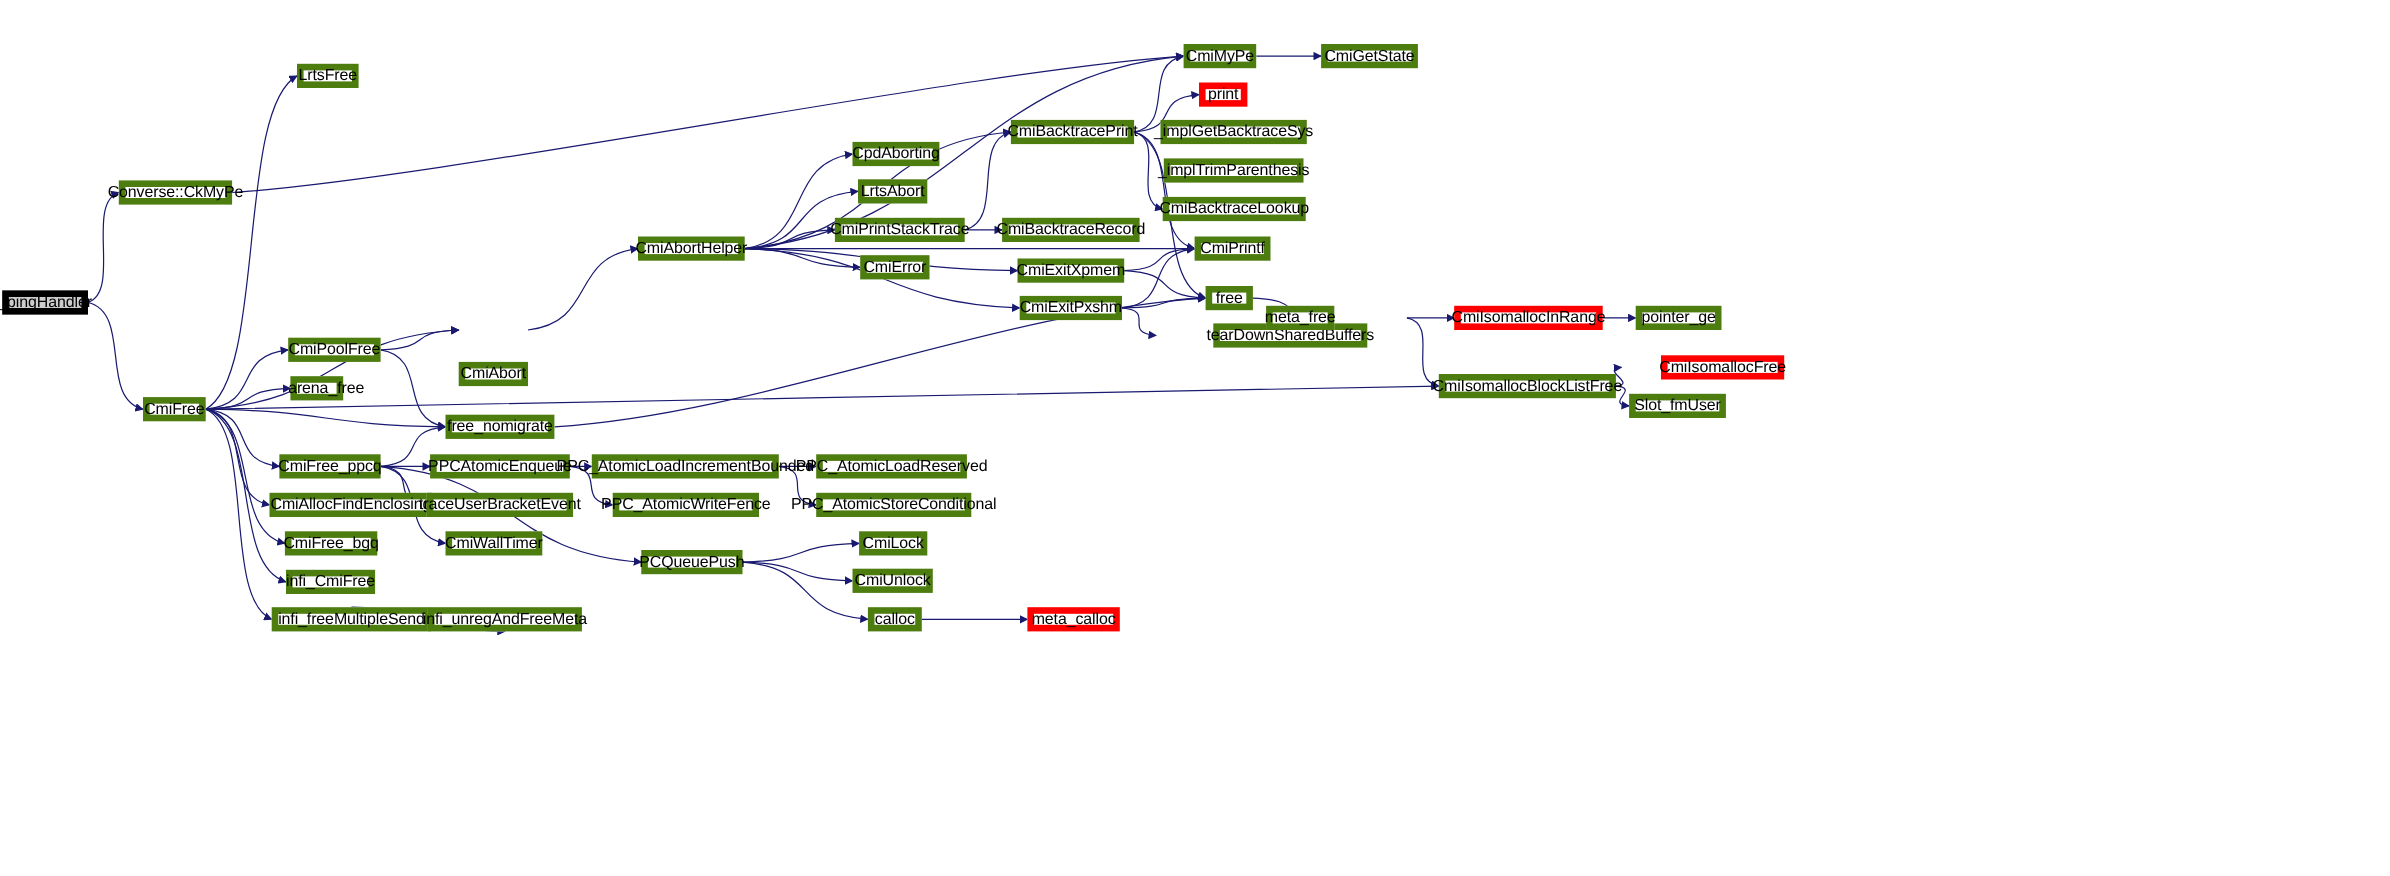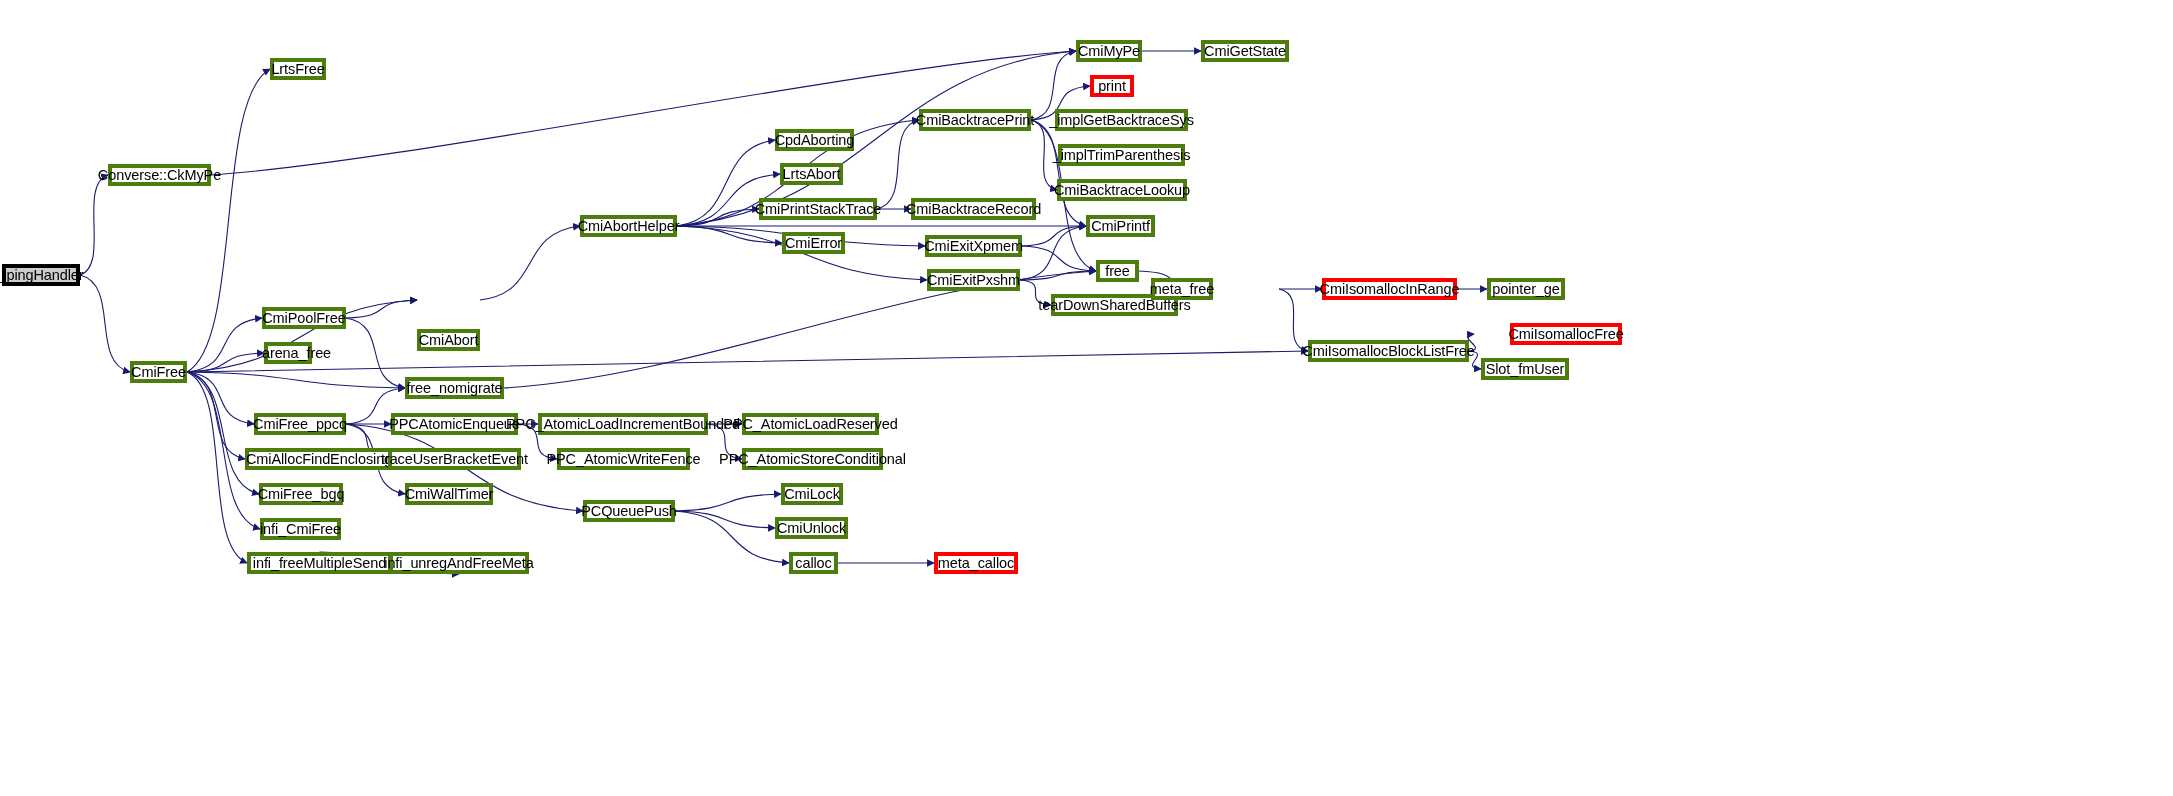--- a/index.html
+++ b/index.html
@@ -19,21 +19,21 @@
     position: absolute;
     left: 0;
     top: 0;
     width: 2173px;
     height: 796px;
     pointer-events: none;
   }
   .node {
     position: absolute;
     box-sizing: border-box;
-    border: 4px solid #4d7c0f;
+    border: 6px solid #4d7c0f;
     background: #ffffff;
     color: #000000;
     font-size: 14.5px;
     line-height: 1;
     display: flex;
     align-items: center;
     justify-content: center;
     white-space: nowrap;
     height: 22px;
     padding: 0 7px;
@@ -189,21 +189,21 @@
       </div>
       <div class="node" style="left: 911px; top: 198px; width: 125px;">
         <span>CmiBacktraceRecord</span>
       </div>
       <div class="node" style="left: 925px; top: 235px; width: 97px;">
         <span>CmiExitXpmem</span>
       </div>
       <div class="node" style="left: 927px; top: 269px; width: 93px;">
         <span>CmiExitPxshm</span>
       </div>
-      <div class="node" style="left: 1051px; top: 294px; width: 127px;">
+      <div class="node" style="left: 1103px; top: 294px; width: 140px;">
         <span>tearDownSharedBuffers</span>
       </div>
       <div class="node" style="left: 919px; top: 109px; width: 112px;">
         <span>CmiBacktracePrint</span>
       </div>
       <div class="node" style="left: 1076px; top: 40px; width: 66px;">
         <span>CmiMyPe</span>
       </div>
       <div class="node red" style="left: 1090px; top: 75px; width: 44px;">
         <span>print</span>

